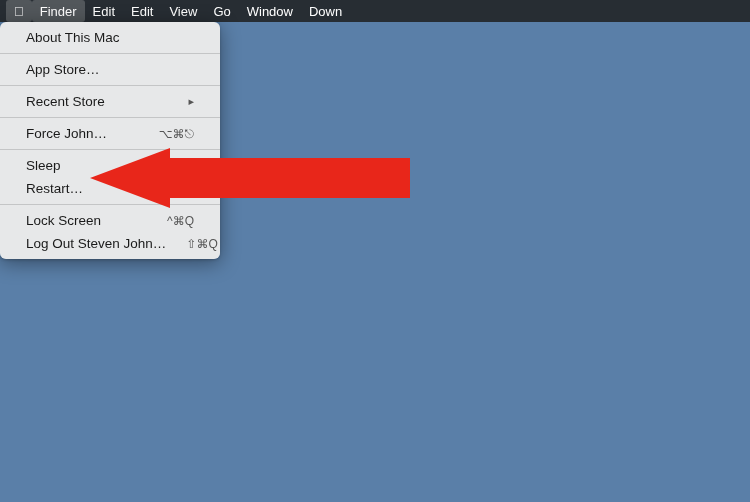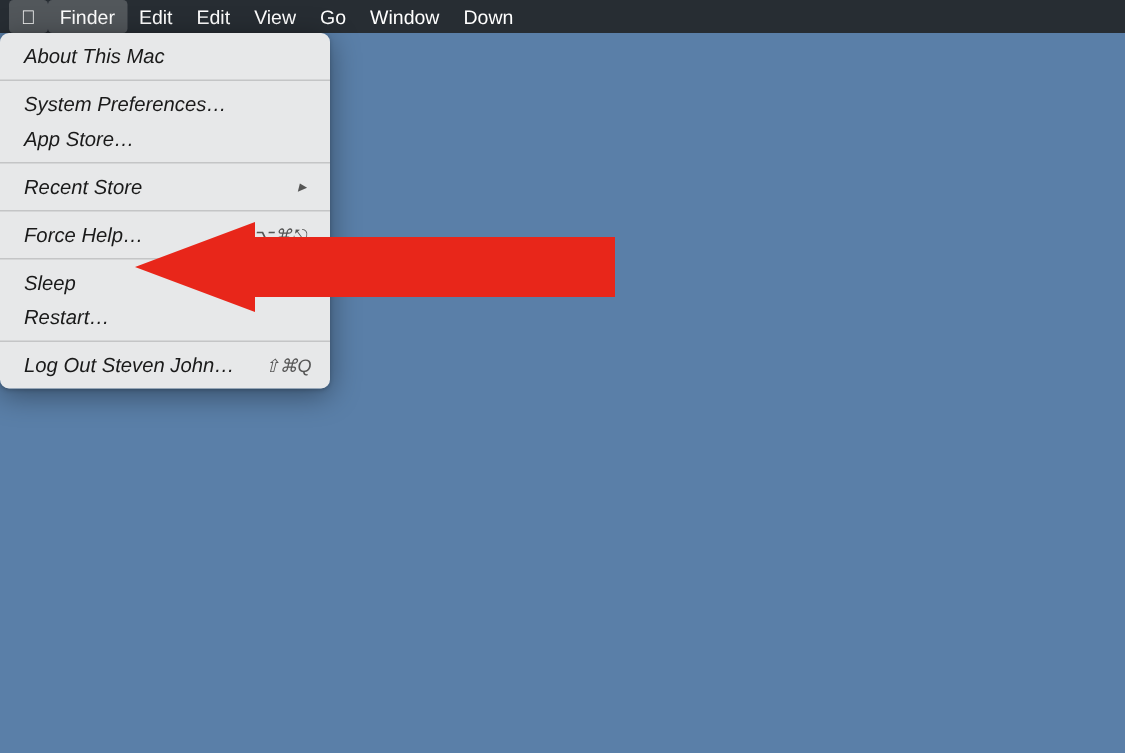--- a/index.html
+++ b/index.html
@@ -58,30 +58,29 @@
       left: 0px;
       width: 220px;
       background: rgba(235, 235, 235, 0.97);
       border-radius: 6px;
       box-shadow: 0 4px 20px rgba(0,0,0,0.4), 0 1px 3px rgba(0,0,0,0.2);
       padding: 4px 0;
       z-index: 200;
     }
 
     .menu-item {
-      padding: 4px 16px;
+      padding: 4px 26px;
       font-size: 13.5px;
       color: #1a1a1a;
       cursor: default;
       display: flex;
       align-items: center;
       justify-content: space-between;
       white-space: nowrap;
       user-select: none;
-      font-style: italic;
     }
 
     .menu-separator {
       height: 1px;
       background: rgba(0,0,0,0.15);
       margin: 4px 0;
     }
 
     .menu-item-shortcut {
       color: #555;
@@ -137,43 +136,44 @@
     <span>Down</span>
   </div>
 </div>
 
 <div class="dropdown-menu">
   <div class="menu-item">
     <span>About This Mac</span>
   </div>
   <div class="menu-separator"></div>
   <div class="menu-item">
-    <span>System Preferences…</span>
-  </div>
-  <div class="menu-item">
     <span>App Store…</span>
   </div>
   <div class="menu-separator"></div>
   <div class="menu-item">
     <span>Recent Store</span>
     <span class="menu-item-arrow">▸</span>
   </div>
   <div class="menu-separator"></div>
   <div class="menu-item">
-    <span>Force Help…</span>
+    <span>Force John…</span>
     <span class="menu-item-shortcut">⌥⌘⎋</span>
   </div>
   <div class="menu-separator"></div>
   <div class="menu-item">
     <span>Sleep</span>
   </div>
   <div class="menu-item">
     <span>Restart…</span>
   </div>
   <div class="menu-separator"></div>
+  <div class="menu-item">
+    <span>Lock Screen</span>
+    <span class="menu-item-shortcut">^⌘Q</span>
+  </div>
   <div class="menu-item">
     <span>Log Out Steven John…</span>
     <span class="menu-item-shortcut">⇧⌘Q</span>
   </div>
 </div>
 
 <div class="arrow-annotation">
   <svg class="arrow-svg" viewBox="0 0 320 60" xmlns="http://www.w3.org/2000/svg">
 
     <polygon points="320,10 320,50 80,50 80,60 0,30 80,0 80,10" fill="#e8261a"></polygon>

